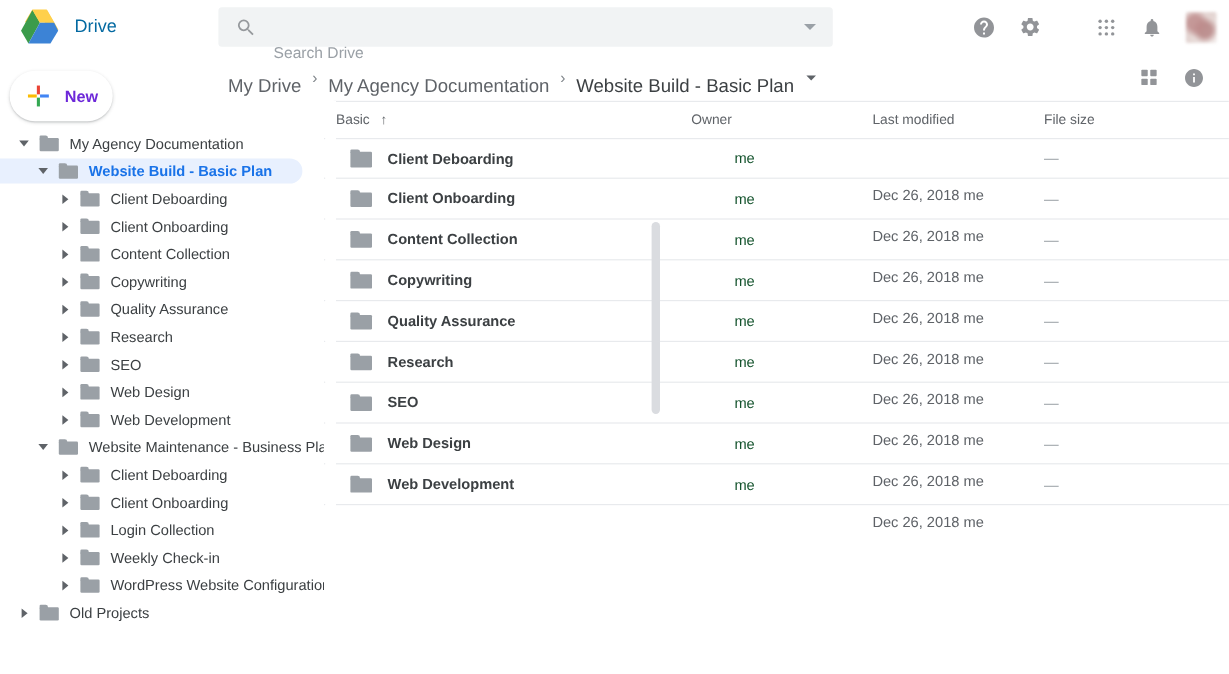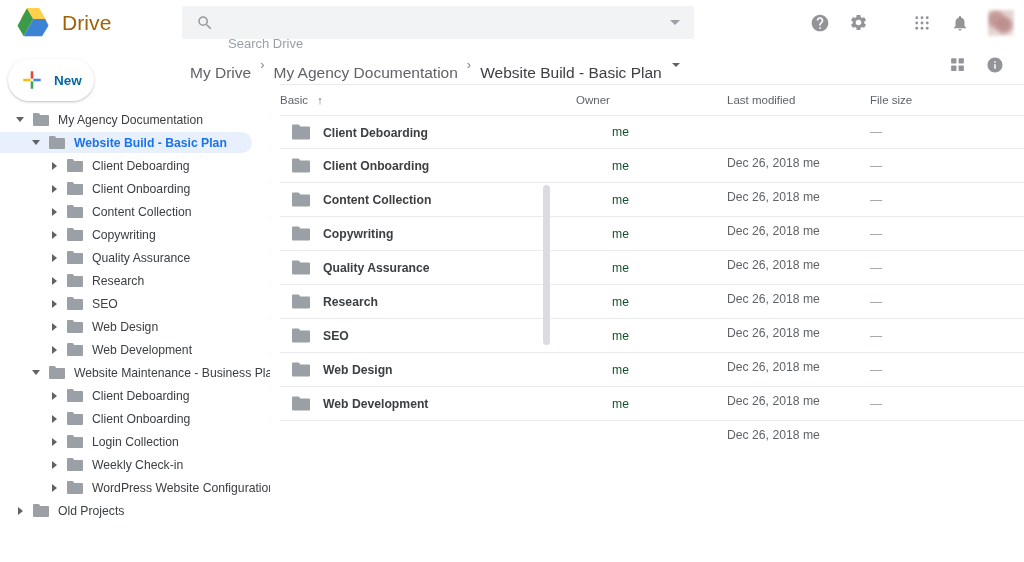--- a/index.html
+++ b/index.html
@@ -27,22 +27,22 @@
 
   .brand {
     display: flex;
     align-items: center;
     width: 180px;
     padding-left: 14px;
     gap: 10px;
   }
   .drive-logo { width: 38px; height: 33px; flex: none; }
   .brand-name {
-    font-size: 21px;
-    color: #a16207;
+    font-size: 15px;
+    color: #0369a1;
     letter-spacing: .1px;
   }
 
   .search-wrap {
     position: absolute;
     left: 182px;
     top: 6px;
     width: 512px;
     height: 33px;
     background: #f1f3f4;
@@ -153,21 +153,21 @@
     box-shadow: 0 1px 3px rgba(60,64,67,.22), 0 1px 1px rgba(60,64,67,.12);
     display: flex;
     align-items: center;
     padding-left: 13px;
     gap: 11px;
     cursor: pointer;
   }
   .plus-icon { width: 22px; height: 22px; flex: none; }
   .new-label {
     font-size: 13.5px;
-    color: #0369a1;
+    color: #6d28d9;
     font-weight: bold;
   }
 
   
   .sidebar {
     position: absolute;
     top: 108px; left: 0;
     width: 270px;
     height: 454px;
     overflow: hidden;

